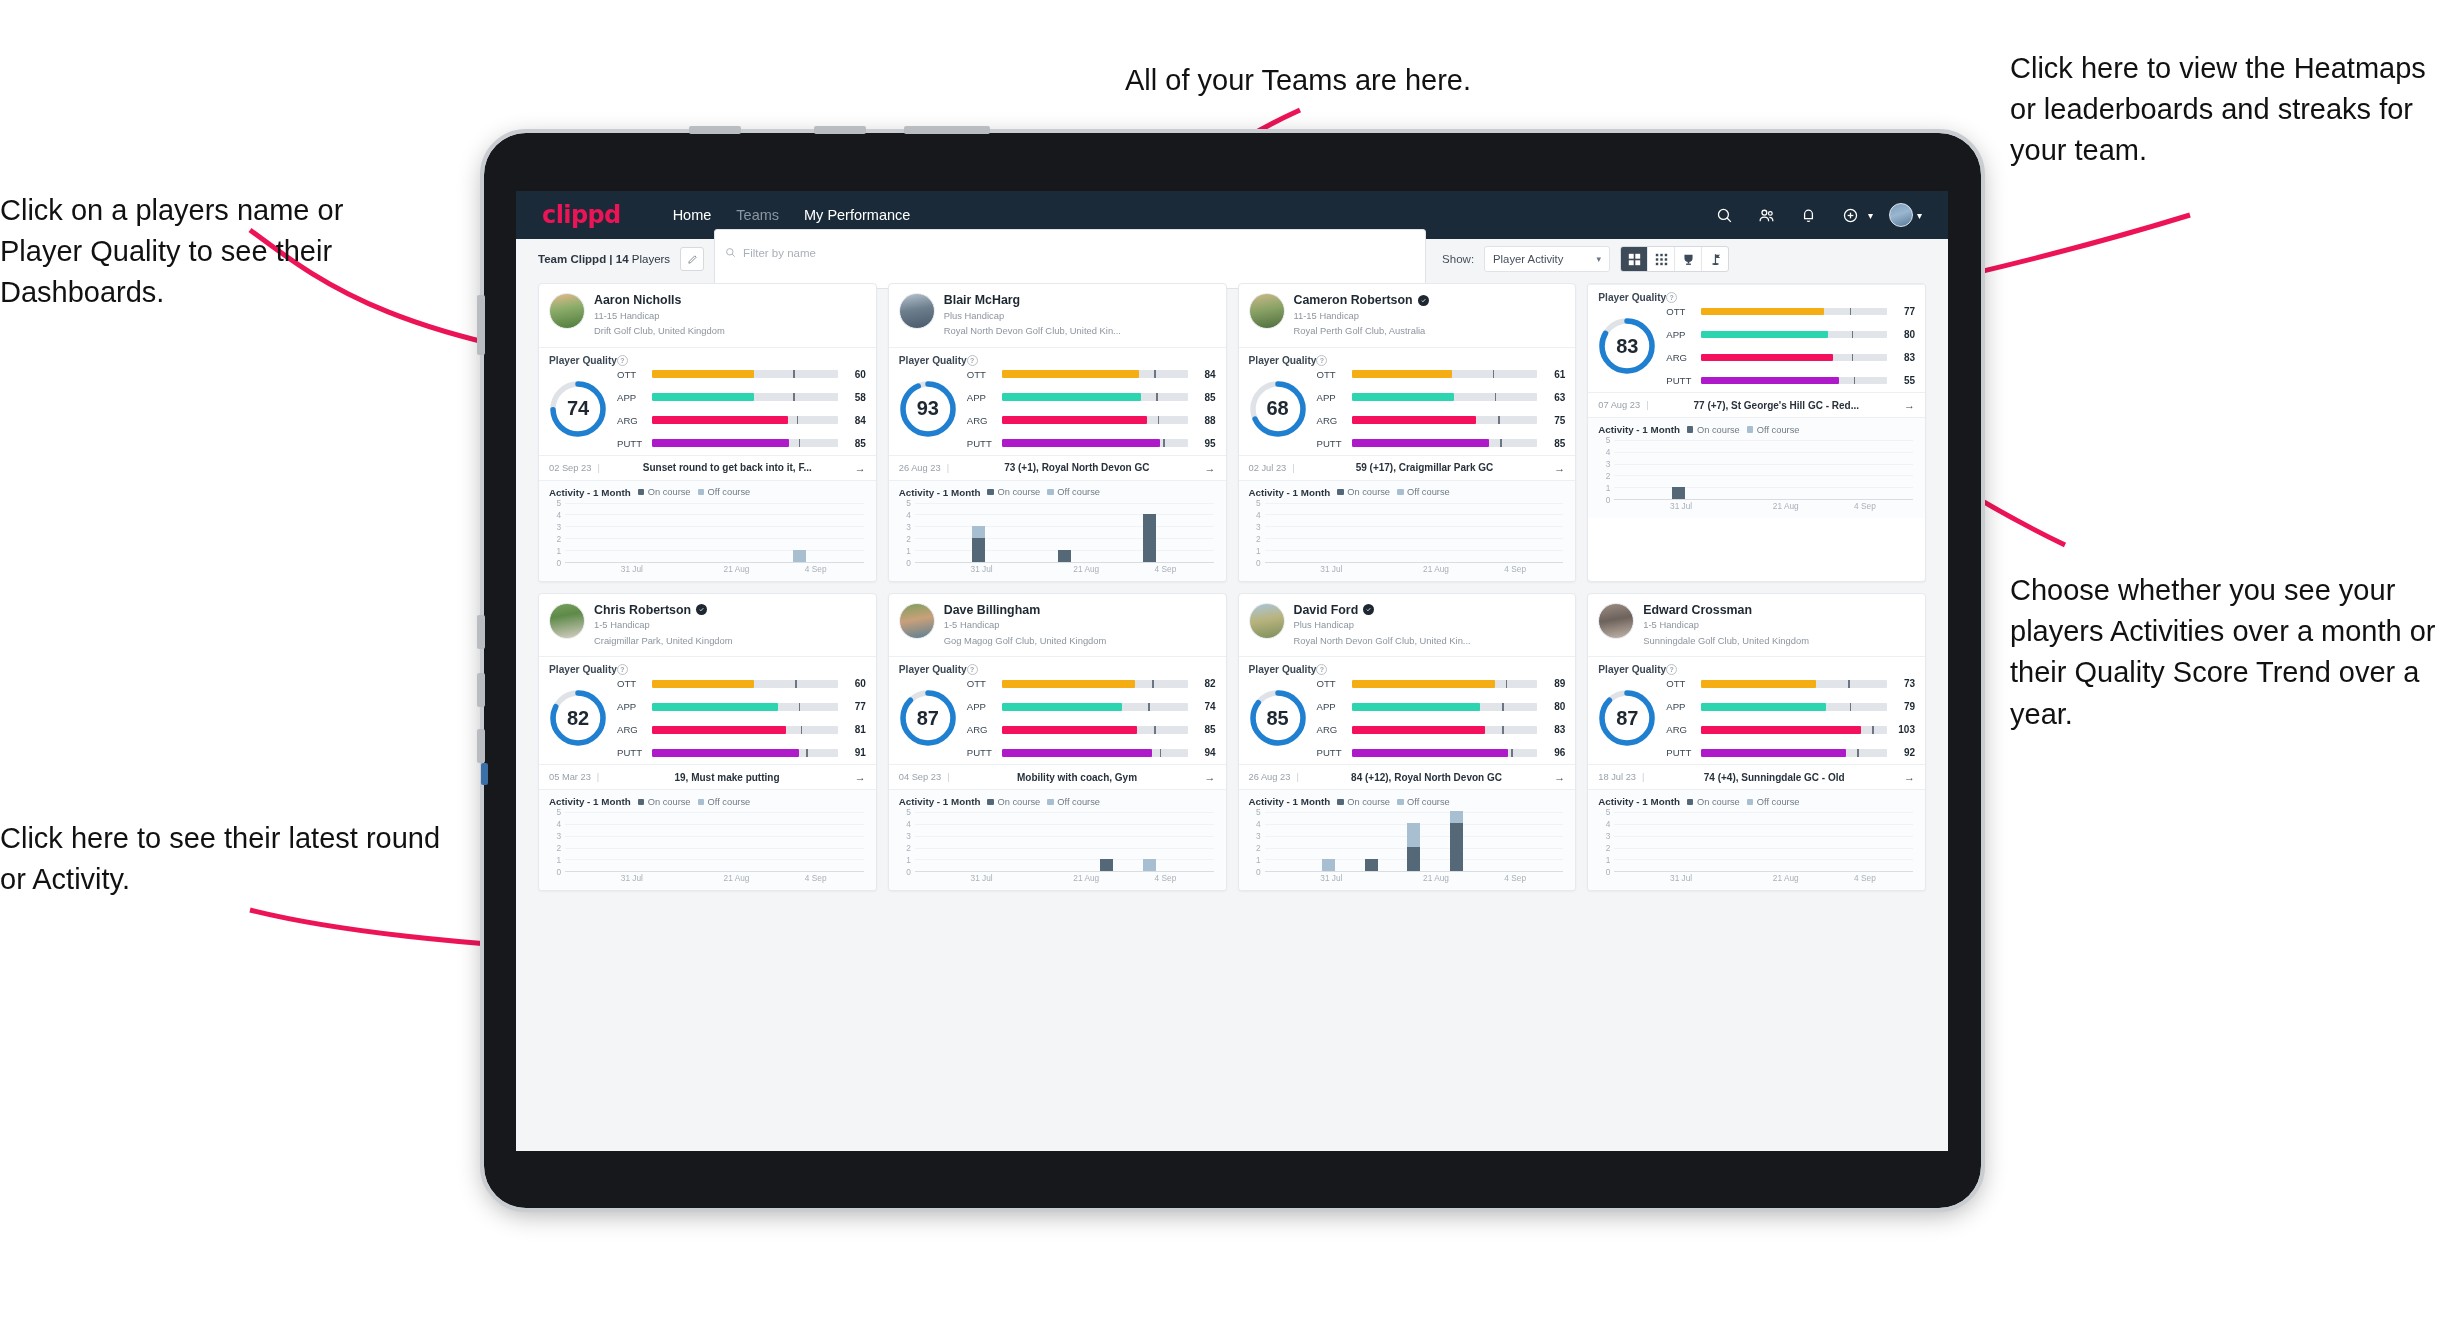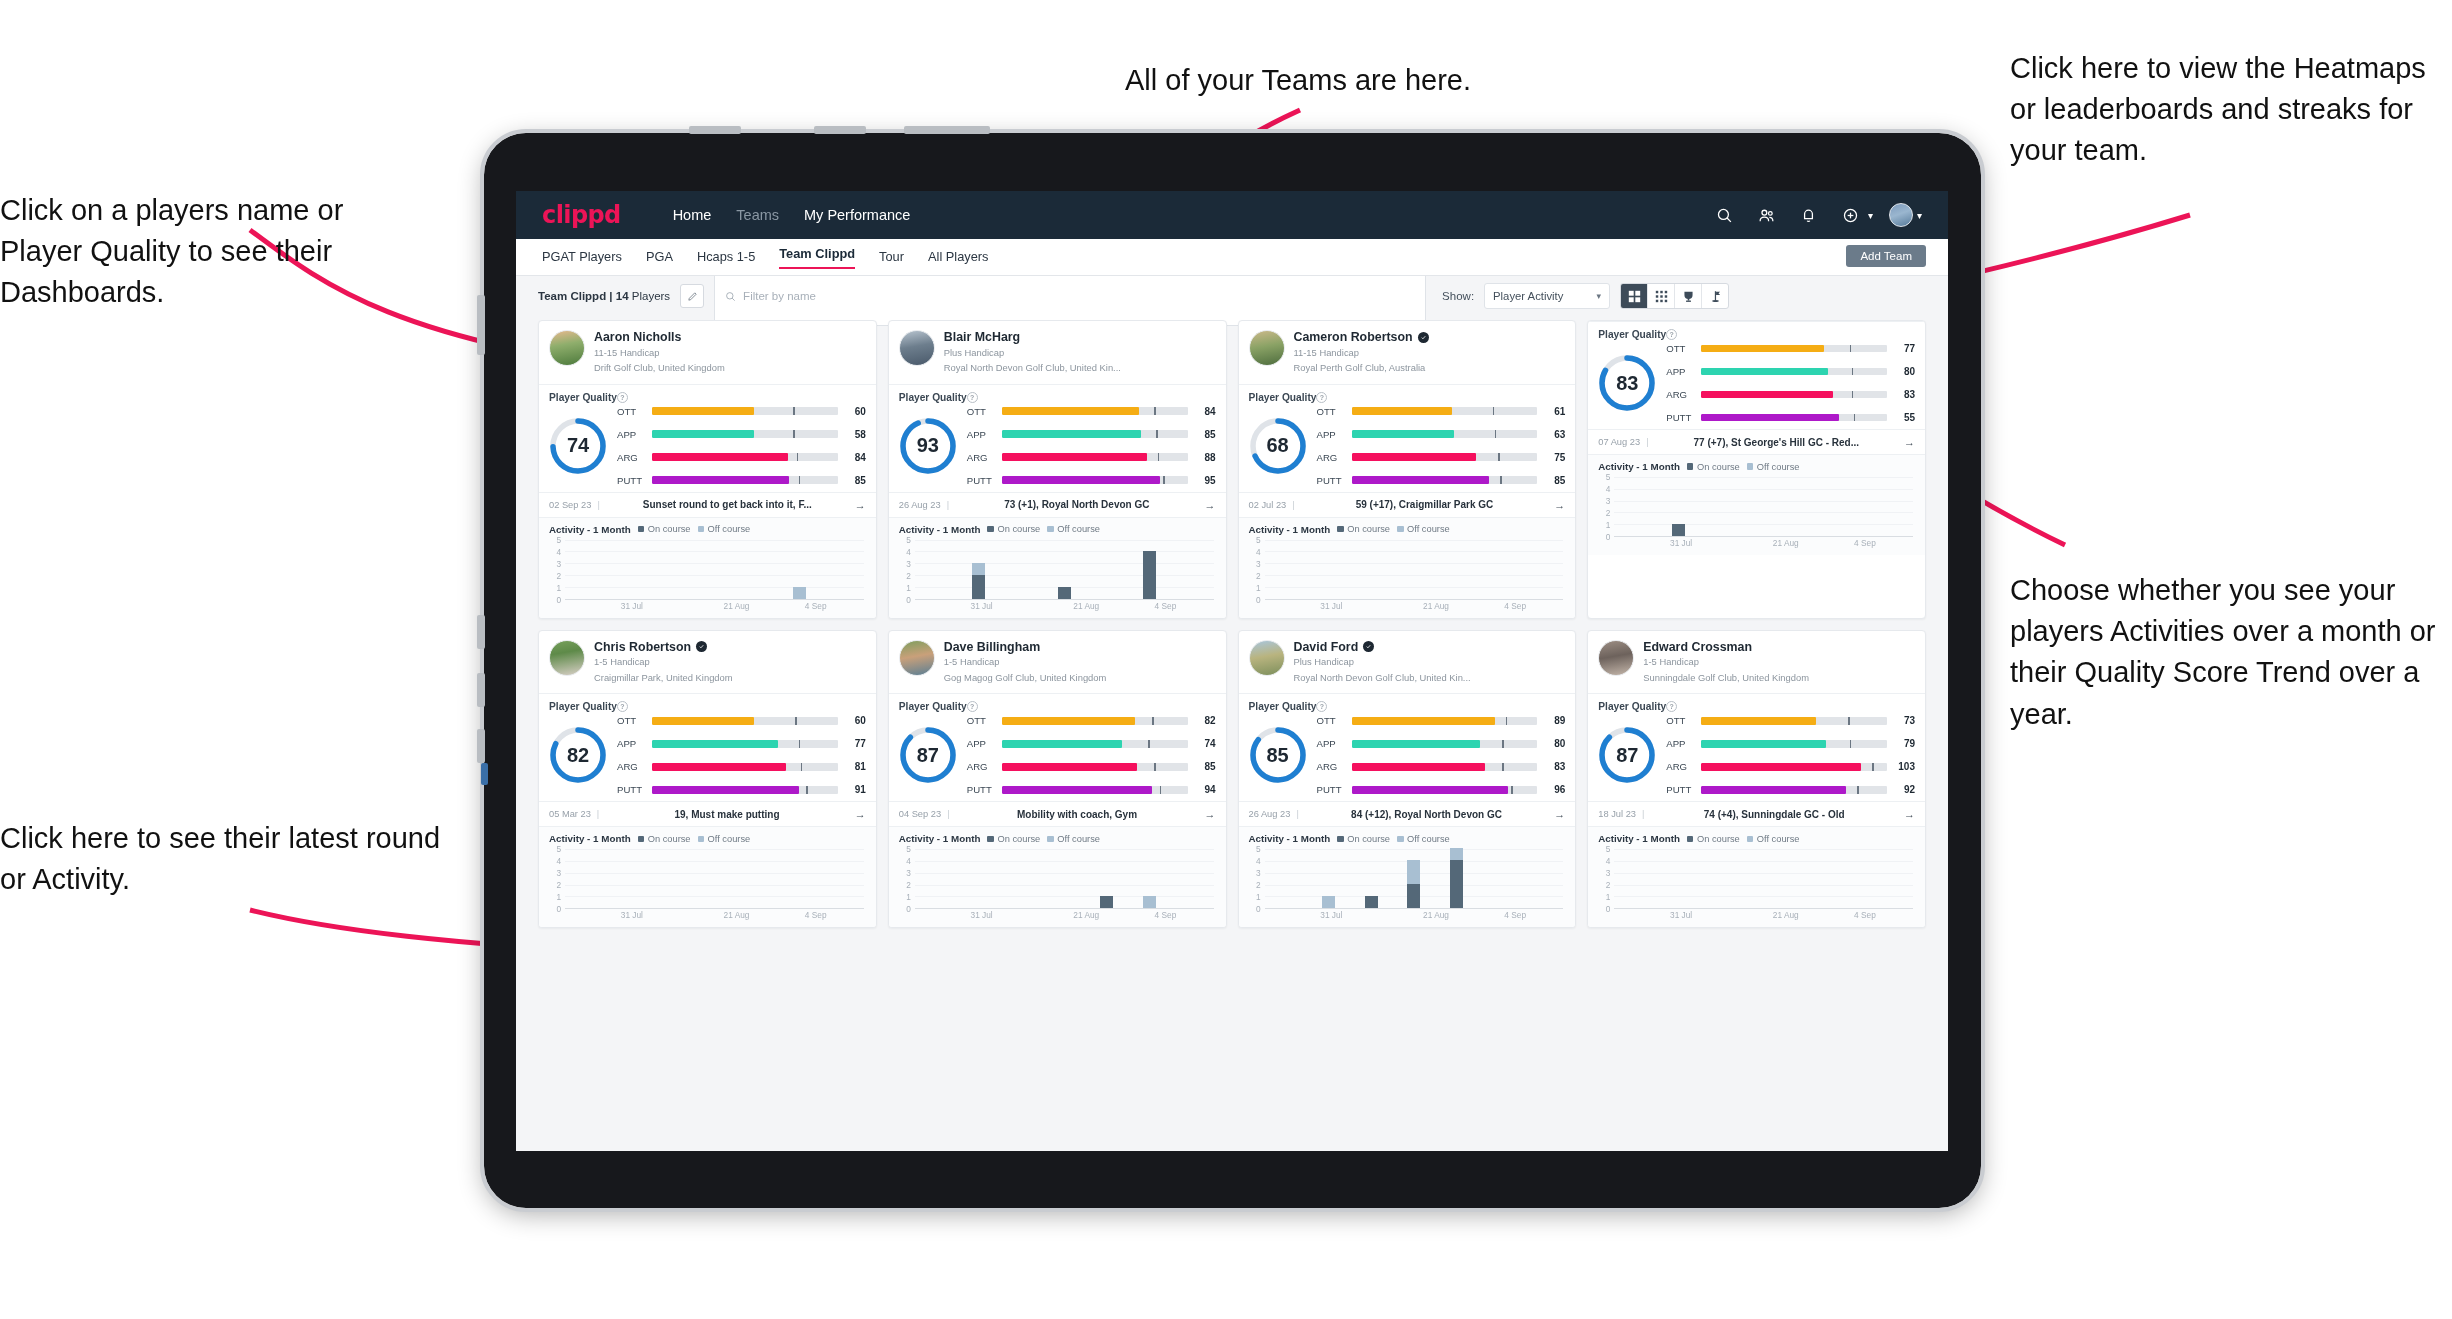--- a/index.html
+++ b/index.html
@@ -57,21 +57,21 @@
     padding:5px 14px;border-radius:3px;white-space:nowrap;}
 
   
   .toolbar{height:40px;background:#f4f5f7;display:flex;align-items:center;padding:0 22px;gap:10px;}
   .team-label{font-size:11.5px;color:#2b3642;white-space:nowrap;}
   .team-label b{font-weight:700;}
   .pencil-btn{width:22px;height:22px;border:1px solid #d6dae0;border-radius:3px;background:#fff;
     display:flex;align-items:center;justify-content:center;}
   .pencil-btn svg{width:11px;height:11px;stroke:#5c6874;fill:none;stroke-width:1.6;}
   .searchbox{flex:1;height:24px;background:#fff;border:1px solid #dfe3e8;border-radius:3px;
-    display:flex;align-items:center;padding:17px 10px;gap:7px;max-width:690px;}
+    display:flex;padding:17px 10px;gap:7px;max-width:690px;}
   .searchbox svg{width:11px;height:11px;stroke:#9aa4ae;fill:none;stroke-width:1.8;}
   .searchbox span{font-size:11.5px;color:#a8b0b9;}
   .show-lab{font-size:11.5px;color:#44505c;margin-left:6px;white-space:nowrap;}
   .select{width:108px;height:24px;background:#fff;border:1px solid #dfe3e8;border-radius:3px;
     display:flex;align-items:center;justify-content:space-between;padding:0 8px;}
   .select span{font-size:11.3px;color:#44505c;}
   .select .cv{font-size:9px;color:#6b7682;}
   .viewgroup{display:flex;border:1px solid #d6dae0;border-radius:3px;overflow:hidden;background:#fff;}
   .vbtn{width:26px;height:24px;display:flex;align-items:center;justify-content:center;
     border-right:1px solid #e3e6ea;}
@@ -201,29 +201,20 @@
             <circle cx="12" cy="12" r="8.5"></circle>
             <line x1="12" y1="8" x2="12" y2="16"></line>
             <line x1="8" y1="12" x2="16" y2="12"></line>
           </svg>
       </div>
       <span class="chev">▾</span>
       <div class="avatar-nav"></div>
       <span class="chev">▾</span>
     </div>
 
-    <div class="subnav">
-      <div class="subtab">PGAT Players</div>
-      <div class="subtab">PGA</div>
-      <div class="subtab">Hcaps 1-5</div>
-      <div class="subtab active">Team Clippd</div>
-      <div class="subtab">Tour</div>
-      <div class="subtab">All Players</div>
-      <div class="addteam">Add Team</div>
-    </div>
 
     <div class="toolbar">
       <div class="team-label">
         <b>Team Clippd | 14</b><span> Players</span>
       </div>
       <div class="pencil-btn">
         <svg viewBox="0 0 24 24">
             <path d="M4 20l4-1L20 7l-3-3L5 16l-1 4z"></path>
           </svg>
       </div>

